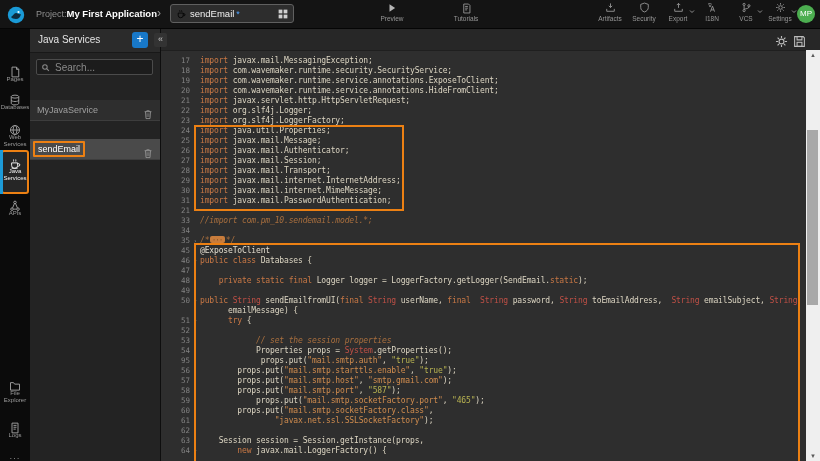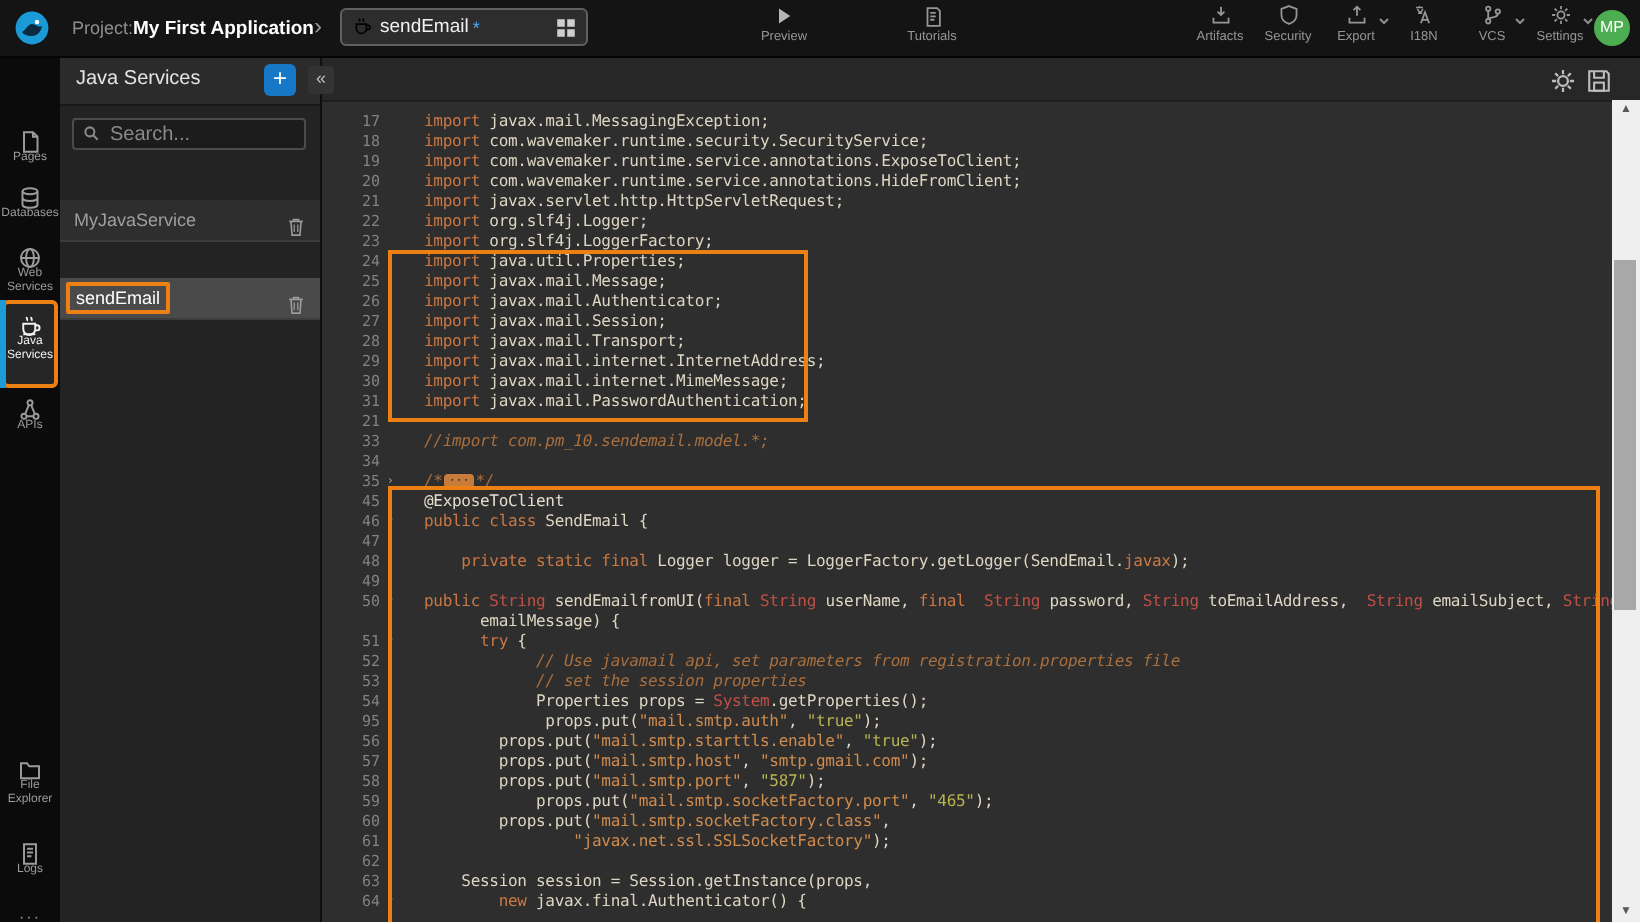--- a/index.html
+++ b/index.html
@@ -59,21 +59,21 @@
   .svc-row.selected .nm{color:#fff;border:2px solid #ec8013;border-radius:1px;padding:0 3px;left:3px;line-height:12px;top:2px;}
   .svc-row .trash{position:absolute;right:7px;top:5px;width:10px;height:11px;cursor:pointer;}
 
   
   #editor{position:absolute;left:160px;top:28px;width:660px;height:433px;background:#2e2e2e;overflow:hidden;}
   #editor-header{position:absolute;left:0;top:0;width:100%;height:22px;background:#272727;border-bottom:1px solid #1f1f1f;}
   #ed-gear{position:absolute;right:32px;top:4px;width:13px;height:13px;cursor:pointer;}
   #ed-save{position:absolute;right:14px;top:4px;width:13px;height:13px;cursor:pointer;}
   #code{position:absolute;left:2px;top:22px;right:14px;bottom:0;padding-top:6px;
         font-family:"DejaVu Sans Mono",monospace;}
-  .code-row{display:flex;height:10px;line-height:10px;font-size:8px;gap:12px;}
+  .code-row{display:flex;height:10px;line-height:10px;font-size:8px;}
   .gutter{flex:0 0 36px;width:36px;text-align:right;padding-right:8px;box-sizing:border-box;
           color:#828282;font-size:7.5px;position:relative;}
   .fold{position:absolute;right:1px;top:0;font-size:6px;color:#9b9b9b;cursor:pointer;}
   .code-text{white-space:pre;letter-spacing:-0.15px;padding-left:2px;}
   .tk-k{color:#c97845;}
   .tk-p{color:#ddd6c3;}
   .tk-s{color:#d08c4e;}
   .tk-v{color:#b8b351;}
   .tk-c{color:#a96f3e;font-style:italic;}
   .tk-r{color:#c05046;margin-top:32px;}
@@ -364,49 +364,48 @@
         <div class="code-row">
           <div class="gutter">35<span class="fold">›</span></div>
           <div class="code-text"><span class="tk-c">/*</span><span class="tk-b">···</span><span class="tk-c">*/</span></div>
         </div>
         <div class="code-row">
           <div class="gutter">45</div>
           <div class="code-text"><span class="tk-a">@ExposeToClient</span></div>
         </div>
         <div class="code-row">
           <div class="gutter">46<span class="fold">▾</span></div>
-          <div class="code-text"><span class="tk-k">public class </span><span class="tk-p">SendEmail {</span></div>
+          <div class="code-text"><span class="tk-k">public class </span><span class="tk-p">Databases {</span></div>
         </div>
         <div class="code-row">
           <div class="gutter">47</div>
           <div class="code-text"></div>
         </div>
         <div class="code-row">
           <div class="gutter">48</div>
-          <div class="code-text"><span class="tk-p">    </span><span class="tk-k">private static final </span><span class="tk-p">Logger logger = LoggerFactory.getLogger(SendEmail.</span><span class="tk-k">javax</span><span class="tk-p">);</span></div>
+          <div class="code-text"><span class="tk-p">    </span><span class="tk-k">private static final </span><span class="tk-p">Logger logger = LoggerFactory.getLogger(SendEmail.</span><span class="tk-k">static</span><span class="tk-p">);</span></div>
         </div>
         <div class="code-row">
           <div class="gutter">49</div>
           <div class="code-text"></div>
         </div>
         <div class="code-row">
           <div class="gutter">50<span class="fold">▾</span></div>
           <div class="code-text"><span class="tk-k">public </span><span class="tk-r">String </span><span class="tk-p">sendEmailfromUI(</span><span class="tk-k">final </span><span class="tk-r">String </span><span class="tk-p">userName, </span><span class="tk-k">final  </span><span class="tk-r">String </span><span class="tk-p">password, </span><span class="tk-r">String </span><span class="tk-p">toEmailAddress,  </span><span class="tk-r">String </span><span class="tk-p">emailSubject, </span><span class="tk-r">String</span></div>
         </div>
         <div class="code-row">
           <div class="gutter"></div>
           <div class="code-text"><span class="tk-p">      emailMessage) {</span></div>
         </div>
         <div class="code-row">
           <div class="gutter">51<span class="fold">▾</span></div>
           <div class="code-text"><span class="tk-p">      </span><span class="tk-k">try </span><span class="tk-p">{</span></div>
         </div>
         <div class="code-row">
           <div class="gutter">52</div>
-          <div class="code-text"><span class="tk-c">            // Use javamail api, set parameters from registration.properties file</span></div>
         </div>
         <div class="code-row">
           <div class="gutter">53</div>
           <div class="code-text"><span class="tk-c">            // set the session properties</span></div>
         </div>
         <div class="code-row">
           <div class="gutter">54</div>
           <div class="code-text"><span class="tk-p">            Properties props = </span><span class="tk-r">System</span><span class="tk-p">.getProperties();</span></div>
         </div>
         <div class="code-row">
@@ -440,21 +439,21 @@
         <div class="code-row">
           <div class="gutter">62</div>
           <div class="code-text"></div>
         </div>
         <div class="code-row">
           <div class="gutter">63</div>
           <div class="code-text"><span class="tk-p">    Session session = Session.getInstance(props,</span></div>
         </div>
         <div class="code-row">
           <div class="gutter">64<span class="fold">▾</span></div>
-          <div class="code-text"><span class="tk-p">        </span><span class="tk-k">new </span><span class="tk-p">javax.final.Authenticator() {</span></div>
+          <div class="code-text"><span class="tk-p">        </span><span class="tk-k">new </span><span class="tk-p">javax.mail.LoggerFactory() {</span></div>
         </div>
       </div>
 
     <div id="hl-imports" class="hl-box"></div>
     <div id="hl-class" class="hl-box"></div>
 
     <div id="vscroll">
       <div id="vs-up">▲</div>
       <div id="vs-thumb"></div>
       <div id="vs-down">▼</div>

